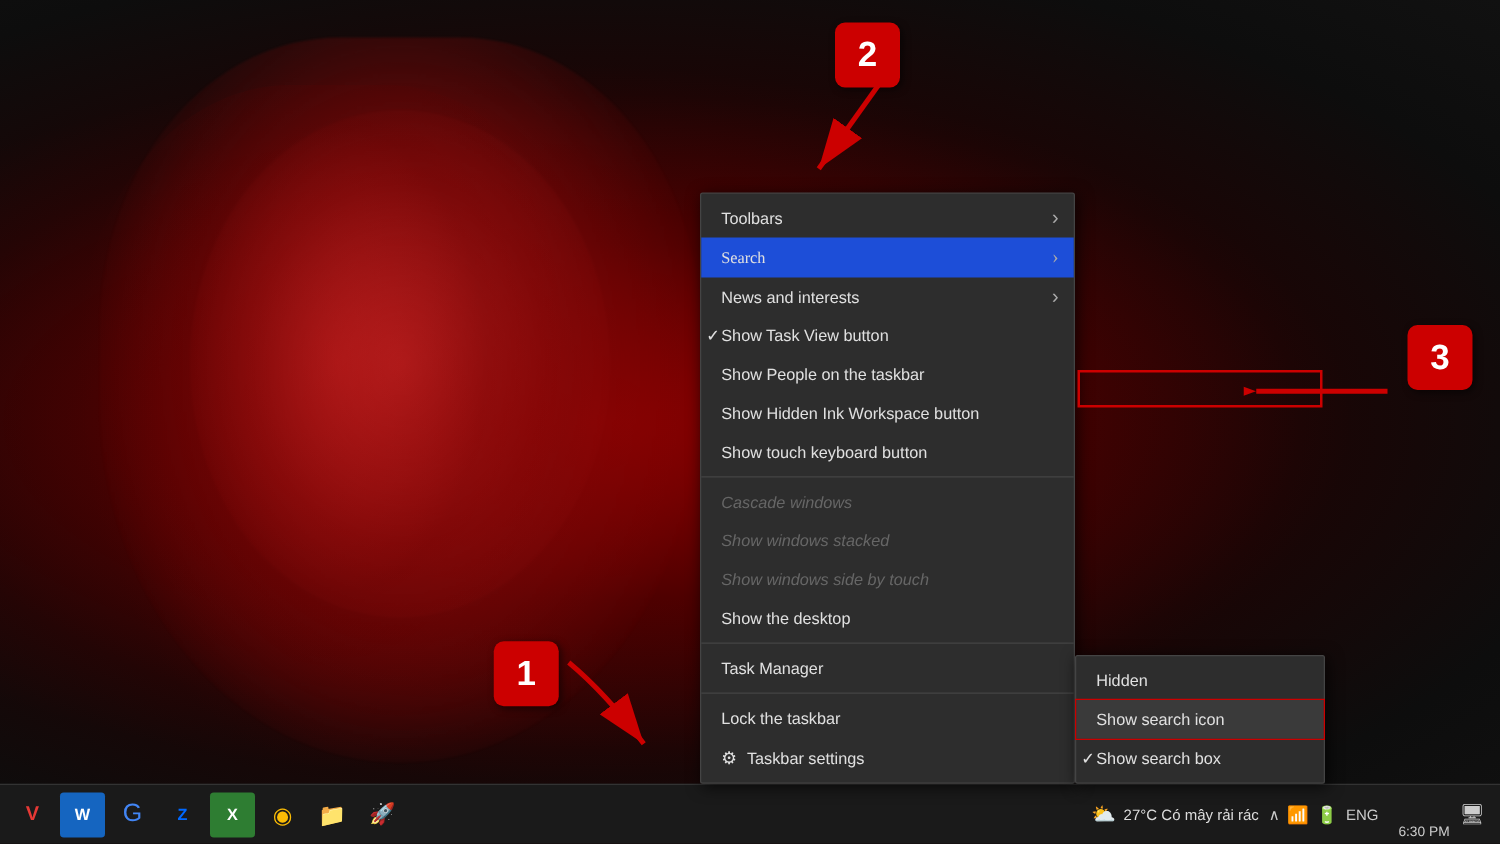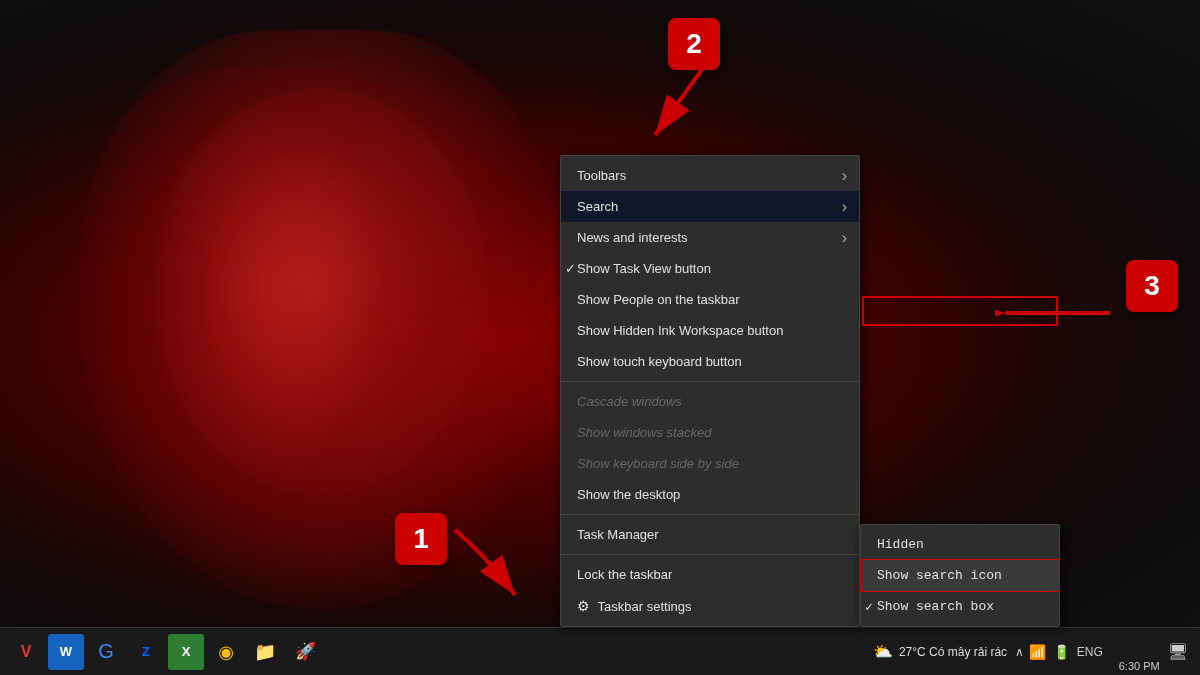--- a/index.html
+++ b/index.html
@@ -159,36 +159,36 @@
     .menu-item .gear-icon {
       margin-right: 8px;
       font-size: 14px;
     }
     .menu-divider {
       height: 1px;
       background: #444;
       margin: 4px 0;
     }
     .menu-item.highlighted {
-      background: #0f172a;
+      background: #1d4ed8;
+      font-family: Liberation Serif, serif;
     }
 
     
     #search-submenu {
       position: absolute;
       bottom: 48px;
       left: 860px;
       width: 200px;
       background: #2d2d2d;
       border: 1px solid #444;
       box-shadow: 2px 2px 12px rgba(0,0,0,0.7);
       z-index: 101;
       padding: 4px 0;
       border-radius: 2px;
-      font-family: Liberation Mono, monospace;
     }
 
     .submenu-item {
       display: flex;
       align-items: center;
       padding: 8px 16px;
       font-size: 13px;
       color: #e0e0e0;
       cursor: pointer;
       position: relative;
@@ -316,21 +316,21 @@
 
   <div class="menu-item disabled">
     <span>Cascade windows</span>
   </div>
 
   <div class="menu-item disabled">
     <span>Show windows stacked</span>
   </div>
 
   <div class="menu-item disabled">
-    <span>Show keyboard side by side</span>
+    <span>Show windows side by touch</span>
   </div>
 
   <div class="menu-item">
     <span>Show the desktop</span>
   </div>
 
   <div class="menu-divider"></div>
 
   <div class="menu-item">
     <span>Task Manager</span>

